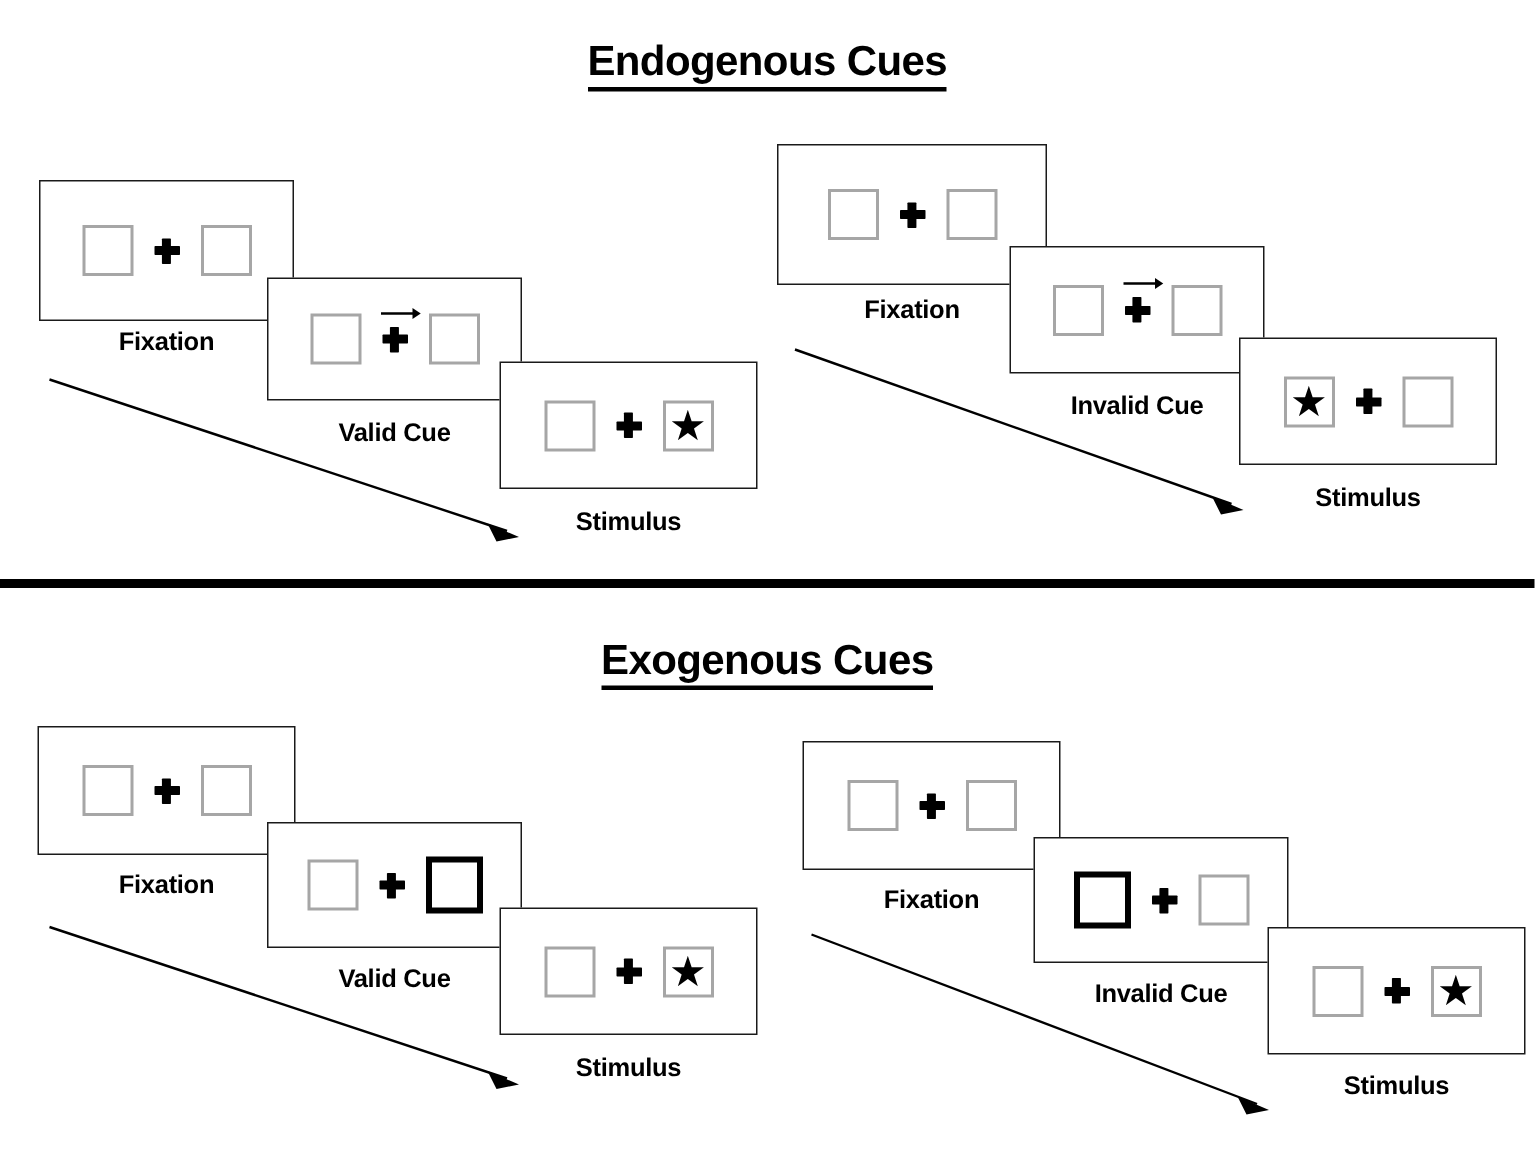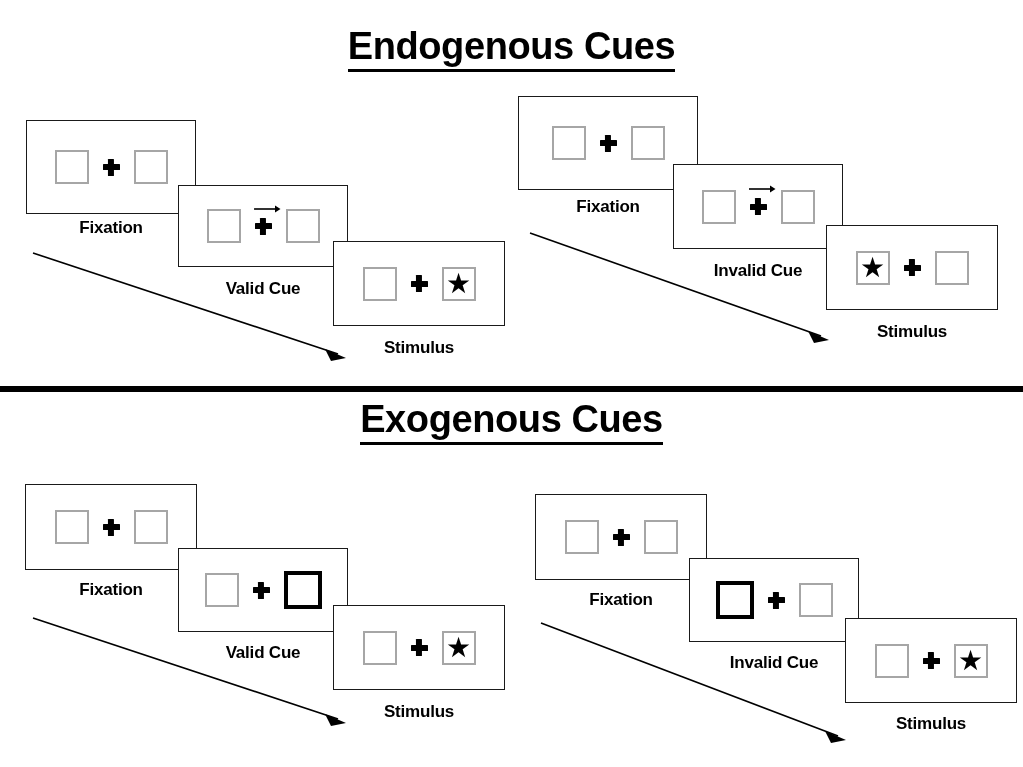--- a/index.html
+++ b/index.html
@@ -14,21 +14,21 @@
     overflow: hidden;
     font-family: "Liberation Sans", sans-serif;
     color: #000000;
   }
 
   .section-title {
     position: absolute;
     width: 100%;
     text-align: center;
     font-weight: bold;
-    font-size: 38px;
+    font-size: 28px;
     letter-spacing: -0.4px;
     color: #000;
   }
   .section-title span {
     border-bottom: 3px solid #000;
     padding-bottom: 1px;
     display: inline-block;
   }
 
   .divider {
@@ -219,21 +219,21 @@
 </div>
 <div class="caption" style="left:826px; top:322px; width:172px;">Stimulus</div>
 
 <svg class="flow-arrow" style="left:527px; top:228px;" width="315" height="120" viewBox="0 0 315 120">
   <line x1="3" y1="5" x2="294" y2="108" stroke="#000" stroke-width="1.6"></line>
   <polygon points="302,112 281,103 287,115" fill="#000"></polygon>
 </svg>
 
 <div class="divider" style="top:386px;"></div>
 
-<div class="section-title" style="top:398px;text-align:center;">
+<div class="section-title" style="top:424px;text-align:center;">
   <span>Exogenous Cues</span>
 </div>
 
 <div class="panel" style="left:25px; top:484px; width:172px; height:86px;">
   <div class="panel-inner">
     <div class="sqwrap" style="gap:14px;">
       <div class="sq" style="width:34px;height:34px;"></div>
       <div class="plus" style="width:17px;height:17px;"></div>
       <div class="sq" style="width:34px;height:34px;"></div>
     </div>

